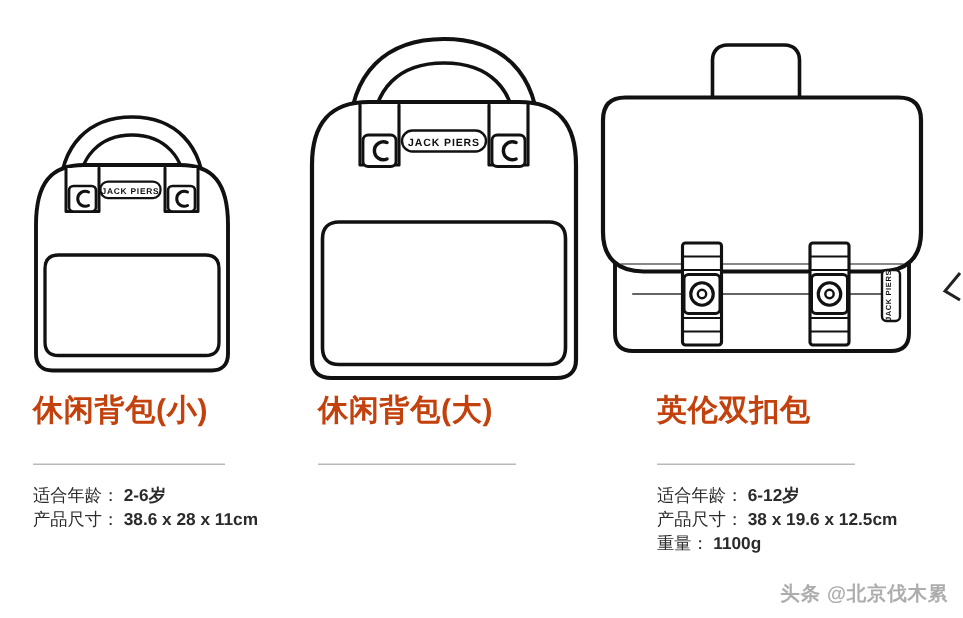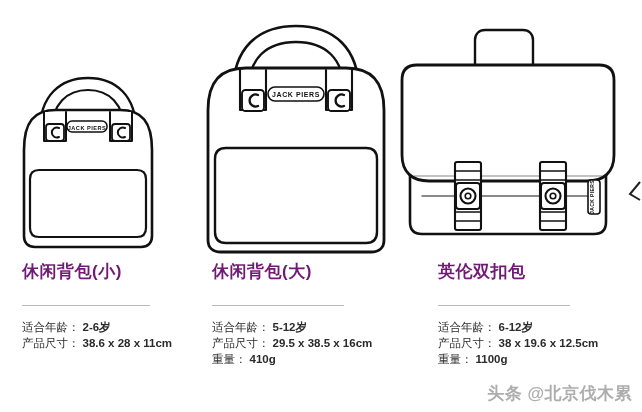--- a/index.html
+++ b/index.html
@@ -44,25 +44,25 @@
   .info-col {
     position: absolute;
     top: 262px;
     width: 215px;
   }
   #col-1 { left: 18px; }
   #col-2 { left: 208px; }
   #col-3 { left: 434px; }
 
   .bag-title {
-    font-size: 17px;
+    font-size: 20px;
     font-weight: 700;
     letter-spacing: 0.5px;
     line-height: 1.2;
-    color: #701a75;
+    color: #c2410c;
     margin: 0;
     padding: 0 0 0 4px;
     white-space: nowrap;
   }
   .divider {
     height: 1px;
     background: #b9b9b9;
     margin: 23px 0 0 4px;
     width: 128px;
   }
@@ -82,21 +82,21 @@
     white-space: nowrap;
   }
   .spec-label { font-weight: 400; }
   .spec-val   { font-weight: 700; padding-left: 3px; margin-top: 24px; }
 
   
   .watermark {
     position: absolute;
     right: 10px;
     bottom: 7px;
-    font-size: 17px;
+    font-size: 13px;
     font-weight: 700;
     color: #8e8e8e;
     opacity: .72;
     letter-spacing: .5px;
     white-space: nowrap;
   }
 
   
   .edge-artifact {
     position: absolute;
@@ -226,31 +226,20 @@
       </li>
       <li class="spec-line">
         <span class="spec-label">产品尺寸：</span><span class="spec-val">38.6 x 28 x 11cm</span>
       </li>
     </ul>
   </div>
 
   <div class="info-col" id="col-2">
     <div class="bag-title">休闲背包(大)</div>
     <div class="divider"></div>
-    <ul class="spec-list">
-      <li class="spec-line">
-        <span class="spec-label">适合年龄：</span><span class="spec-val">5-12岁</span>
-      </li>
-      <li class="spec-line">
-        <span class="spec-label">产品尺寸：</span><span class="spec-val">29.5 x 38.5 x 16cm</span>
-      </li>
-      <li class="spec-line">
-        <span class="spec-label">重量：</span><span class="spec-val">410g</span>
-      </li>
-    </ul>
   </div>
 
   <div class="info-col" id="col-3">
     <div class="bag-title">英伦双扣包</div>
     <div class="divider"></div>
     <ul class="spec-list">
       <li class="spec-line">
         <span class="spec-label">适合年龄：</span><span class="spec-val">6-12岁</span>
       </li>
       <li class="spec-line">

